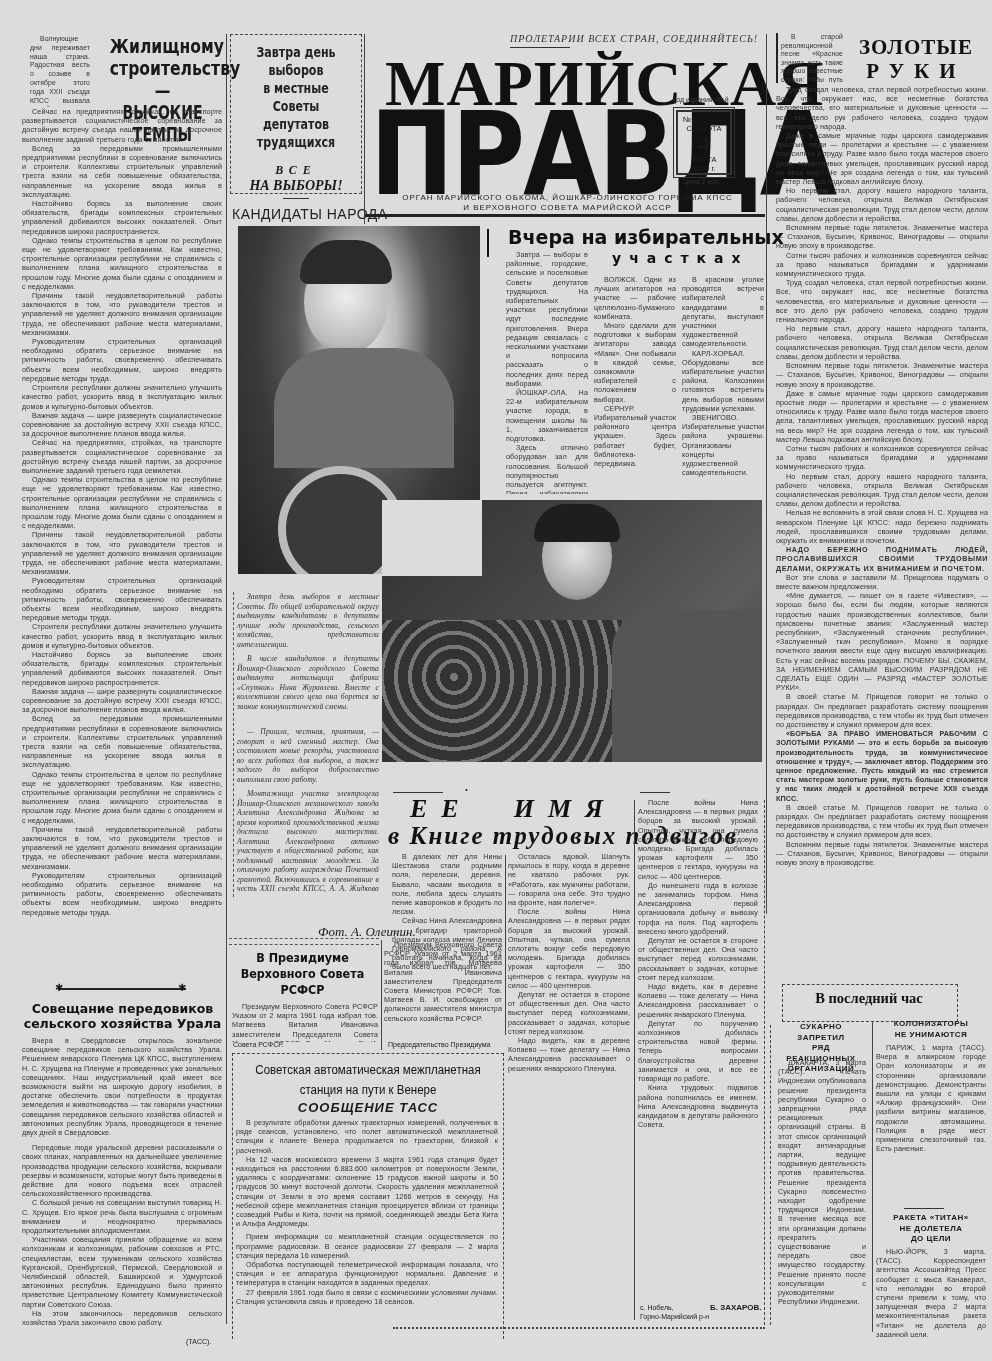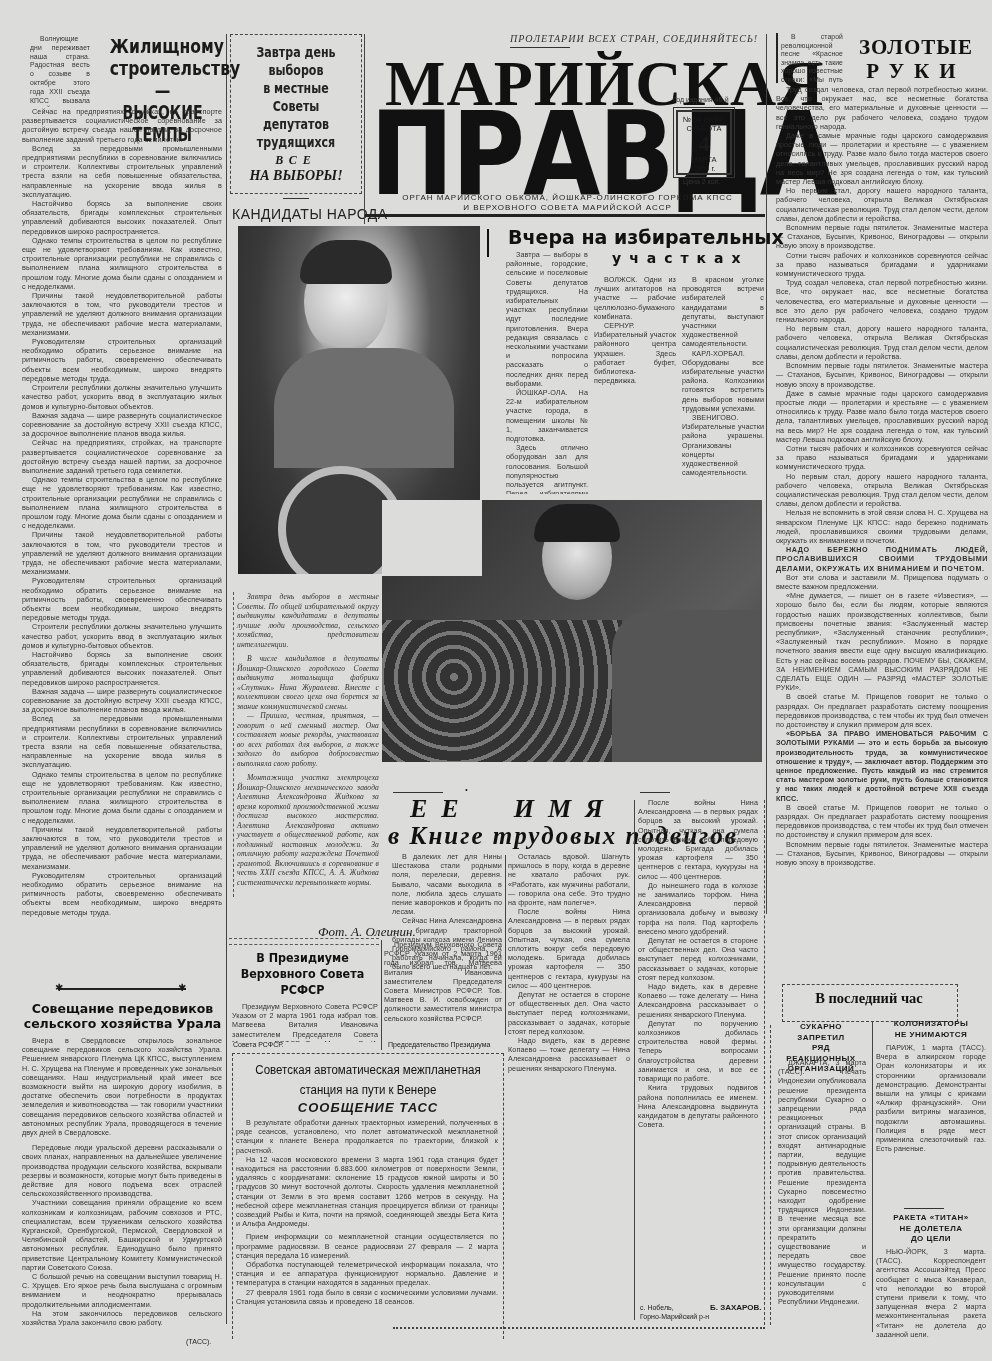--- a/index.html
+++ b/index.html
@@ -49,21 +49,21 @@
 
 <div class="dashed-box" style="left:230px;top:34px;width:130px;height:158px;border-style:dashed;">
   <div style="text-align:center;font-family:'DejaVu Sans',sans-serif;font-weight:bold;font-size:13.5px;line-height:18px;margin-top:8px;color:#222;transform:scaleX(0.82);transform-origin:top center;">
     <div>Завтра день</div>
     <div>выборов</div>
     <div>в местные</div>
     <div>Советы</div>
     <div>депутатов</div>
     <div>трудящихся</div>
   </div>
-  <div style="text-align:center;font-style:italic;font-weight:bold;font-size:12px;letter-spacing:6px;margin-top:2px;">ВСЕ</div>
+  <div style="text-align:center;font-style:italic;font-weight:bold;font-size:12px;letter-spacing:6px;margin-top:12px;">ВСЕ</div>
   <div style="text-align:center;font-style:italic;font-weight:bold;font-size:14px;">НА ВЫБОРЫ!</div>
 </div>
 <div class="rule-h" style="left:283px;top:198px;width:26px;"></div>
 <div class="abs" style="left:232px;top:206px;font-family:'Liberation Sans',sans-serif;font-size:14px;letter-spacing:0.5px;color:#222;">КАНДИДАТЫ НАРОДА</div>
 <div class="rule-v" style="left:226px;top:34px;height:1290px;"></div>
 <div class="rule-v" style="left:364px;top:34px;height:190px;"></div>
 
 <div class="abs body-text" style="left:30px;top:35px;width:60px;height:72px;font-size:6.8px;line-height:8.8px;">
   <p>Волнующие дни переживает наша страна. Радостная весть о созыве в октябре этого года XXII съезда КПСС вызвала новый прилив творческих сил советского народа, пробудила в нем стремление работать еще лучше, производительнее, давать все больше продукции для народного хозяйства, для досрочного выполнения заданий семилетки.</p>
 </div>
@@ -97,22 +97,22 @@
 <div class="abs" style="left:58px;top:988px;width:128px;height:2px;background:#222;"></div>
 <div class="abs" style="left:55px;top:982px;font-size:10px;">✱</div>
 <div class="abs" style="left:178px;top:982px;font-size:10px;">✱</div>
 <div class="abs" style="left:20px;top:1001px;width:205px;text-align:center;font-family:'DejaVu Sans',sans-serif;font-weight:bold;font-size:12.5px;line-height:15px;color:#111;">
   <div>Совещание передовиков</div>
   <div>сельского хозяйства Урала</div>
 </div>
 <div class="abs body-text" style="left:22px;top:1036px;width:200px;height:290px;">
   <p>Вчера в Свердловске открылось зональное совещание передовиков сельского хозяйства Урала. Решением январского Пленума ЦК КПСС, выступлением Н. С. Хрущева на Пленуме и проведенных уже зональных совещаниях. Наш индустриальный край имеет все возможности выйти на широкую дорогу изобилия, в достатке обеспечить свои потребности в продуктах земледелия и животноводства — так говорили участники совещания передовиков сельского хозяйства областей и автономных республик Урала, проводящегося в течение двух дней в Свердловске.</p>
   <p style="margin-top:6px;">Передовые люди уральской деревни рассказывали о своих планах, направленных на дальнейшее увеличение производства продукции сельского хозяйства, вскрывали резервы и возможности, которые могут быть приведены в действие для нового подъема всех отраслей сельскохозяйственного производства.</p>
+  <p>С большой речью на совещании выступил товарищ Н. С. Хрущев. Его яркое речь была выслушана с огромным вниманием и неоднократно прерывалась продолжительными аплодисментами.</p>
   <p>Участники совещания приняли обращение ко всем колхозникам и колхозницам, рабочим совхозов и РТС, специалистам, всем труженикам сельского хозяйства Курганской, Оренбургской, Пермской, Свердловской и Челябинской областей, Башкирской и Удмуртской автономных республик. Единодушно было принято приветствие Центральному Комитету Коммунистической партии Советского Союза.</p>
-  <p>С большой речью на совещании выступил товарищ Н. С. Хрущев. Его яркое речь была выслушана с огромным вниманием и неоднократно прерывалась продолжительными аплодисментами.</p>
   <p>На этом закончилось передовиков сельского хозяйства Урала закончило свою работу.</p>
 </div>
 <div class="abs" style="left:186px;top:1338px;font-family:'Liberation Sans',sans-serif;font-size:7px;">(ТАСС).</div>
 
 <div class="photo" style="left:238px;top:226px;width:242px;height:348px;background:radial-gradient(ellipse at 52% 28%, #e6e6e6 0%, #bdbdbd 18%, #5a5a5a 38%, #3a3a3a 60%, #252525 100%);">
   <div style="position:absolute;left:66px;top:24px;width:84px;height:104px;border-radius:50%;background:radial-gradient(circle at 50% 45%,#eee,#b8b8b8 70%,#6b6b6b);"></div>
   <div style="position:absolute;left:62px;top:14px;width:92px;height:44px;border-radius:46px 46px 10px 10px;background:#2a2a2a;"></div>
   <div style="position:absolute;left:36px;top:122px;width:180px;height:120px;border-radius:60px 60px 0 0;background:#6e6e6e;"></div>
   <div style="position:absolute;left:40px;top:240px;width:110px;height:110px;border-radius:50%;border:8px solid #bbb;background:#3a3a3a;"></div>
 </div>
@@ -120,37 +120,38 @@
   <div style="position:absolute;left:160px;top:14px;width:70px;height:86px;border-radius:50%;background:radial-gradient(circle at 50% 45%,#e4e4e4,#a4a4a4 70%,#5a5a5a);"></div>
   <div style="position:absolute;left:152px;top:4px;width:86px;height:38px;border-radius:40px 40px 8px 8px;background:#1e1e1e;"></div>
   <div style="position:absolute;left:0;top:120px;width:240px;height:142px;background:repeating-radial-gradient(circle at 30% 40%,#777 0 4px,#333 4px 14px);"></div>
   <div style="position:absolute;left:230px;top:110px;width:150px;height:152px;background:#555;border-radius:40px 0 0 0;"></div>
 </div>
 <div class="abs" style="left:382px;top:500px;width:100px;height:76px;background:#dcdcda;"></div>
 
 <div class="abs body-text italic-text" style="left:233px;top:592px;width:142px;height:305px;border-left:1px dashed #555;padding-left:3px;">
   <p>Завтра день выборов в местные Советы. По общей избирательной округу выдвинуты кандидатами в депутаты лучшие люди производства, сельского хозяйства, представители интеллигенции.</p>
   <p style="margin-top:5px;">В числе кандидатов в депутаты Йошкар-Олинского городского Совета выдвинута мотальщица фабрики «Спутник» Нина Журавлева. Вместе с коллективом своего цеха она борется за звание коммунистической смены.</p>
-  <p style="margin-top:0;">— Пришла, честная, приятная, — говорит о ней сменный мастер. Она составляет новые рекорды, участвовала во всех работах для выборов, а также задолго до выборов добросовестно выполняла свою работу.</p>
+  <p style="margin-top:16px;">— Пришла, честная, приятная, — говорит о ней сменный мастер. Она составляет новые рекорды, участвовала во всех работах для выборов, а также задолго до выборов добросовестно выполняла свою работу.</p>
   <p style="margin-top:5px;">Монтажница участка электроцеха Йошкар-Олинского механического завода Алевтина Александровна Жидкова за время короткой производственной жизни достигла высокого мастерства. Алевтина Александровна активно участвует в общественной работе, как подлинный наставник молодежи. За отличную работу награждена Почетной грамотой. Включившись в соревнование в честь XXII съезда КПСС, А. А. Жидкова систематически перевыполняет нормы.</p>
 
 </div>
 <div class="abs" style="left:318px;top:924px;font-family:'Liberation Serif',serif;font-style:italic;font-size:13px;">Фот. А. Олеинин.</div>
 <div class="rule-h" style="left:229px;top:938px;width:150px;border-top:1px dashed #555;background:none;"></div>
 
 <div class="rule-v" style="left:487px;top:229px;height:28px;background:#111;width:2px;"></div>
 <div class="abs" style="left:508px;top:226px;font-family:'DejaVu Sans',sans-serif;font-weight:bold;font-size:19px;color:#111;">Вчера на избирательных</div>
 <div class="abs" style="left:612px;top:250px;font-family:'DejaVu Sans',sans-serif;font-weight:bold;font-size:14px;letter-spacing:8px;color:#111;">участках</div>
 <div class="abs body-text" style="left:506px;top:250px;width:82px;height:244px;">
   <p>Завтра — выборы в районные, городские, сельские и поселковые Советы депутатов трудящихся. На избирательных участках республики идут последние приготовления. Вчера редакция связалась с несколькими участками и попросила рассказать о последних днях перед выборами.</p>
   <p>ЙОШКАР-ОЛА. На 22-м избирательном участке города, в помещении школы № 1, заканчивается подготовка.</p>
   <p>Здесь отлично оборудован зал для голосования. Большой популярностью пользуется агитпункт. Перед избирателями выступают лекторы и доклад­чики.</p>
 </div>
 <div class="abs body-text" style="left:594px;top:275px;width:82px;height:222px;">
   <p>ВОЛЖСК. Одни из лучших агитаторов на участке — рабочие целлюлозно-бумажного комбината.</p>
+  <p>Много сделали для подготовки к выборам агитаторы завода «Маяк». Они побывали в каждой семье, ознакомили избирателей с положением о выборах.</p>
   <p>СЕРНУР. Избирательный участок районного центра украшен. Здесь работает буфет, библиотека-передвижка.</p>
 </div>
 <div class="abs body-text" style="left:682px;top:275px;width:82px;height:222px;">
   <p>В красном уголке проводятся встречи избирателей с кандидатами в депутаты, выступают участники художественной самодеятельности.</p>
   <p>КАРЛ-ХОРБАЛ. Оборудованы все избирательные участки района. Колхозники готовятся встретить день выборов новыми трудовыми успехами.</p>
   <p>ЗВЕНИГОВО. Избирательные участки района украшены. Организованы концерты художественной самодеятельности.</p>
 </div>
 
 <div class="rule-v" style="left:766px;top:34px;height:880px;"></div>
 <div class="abs body-text" style="left:776px;top:33px;width:62px;height:50px;font-size:6.8px;line-height:8.6px;border-left:2px solid #222;padding-left:3px;">

